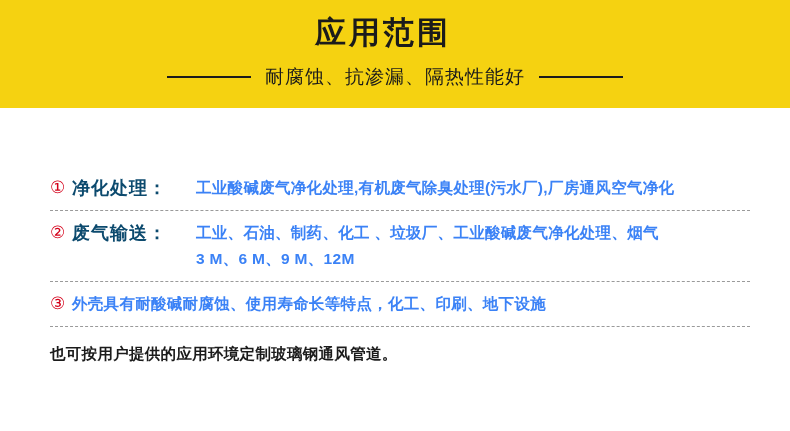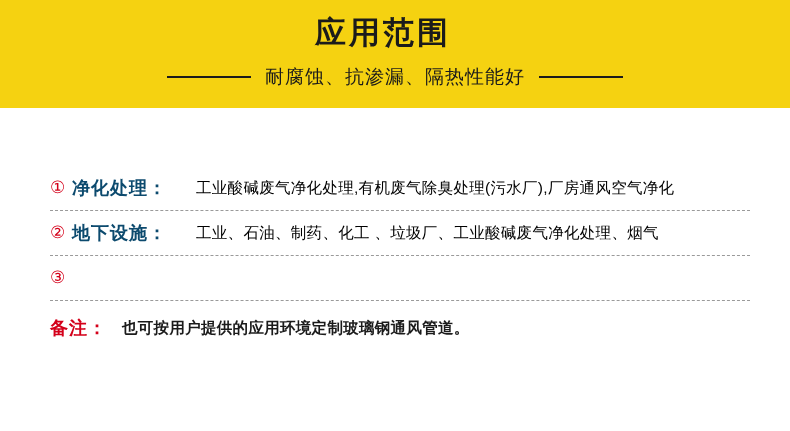--- a/index.html
+++ b/index.html
@@ -88,25 +88,26 @@
   }
   .row-label {
     color: #0c4a6e;
     font-size: 18px;
     font-weight: bold;
     line-height: 26px;
     flex: 0 0 124px;
     letter-spacing: 1px;
   }
   .row-text {
-    color: #000000;
+    color: #3b82f6;
     font-size: 15.5px;
     line-height: 26px;
     flex: 1 1 auto;
     letter-spacing: 0.3px;
+    font-weight: bold;
   }
   .row-block {
     display: flex;
     flex-direction: column;
     flex: 1 1 auto;
   }
   .note-row {
     display: flex;
     align-items: flex-start;
     margin-top: 14px;
@@ -144,29 +145,30 @@
   <div class="content">
 
     <div class="row dashed">
       <span class="row-num">①</span>
       <span class="row-label">净化处理：</span>
       <span class="row-text">工业酸碱废气净化处理,有机废气除臭处理(污水厂),厂房通风空气净化</span>
     </div>
 
     <div class="row dashed">
       <span class="row-num">②</span>
-      <span class="row-label">地下设施：</span>
+      <span class="row-label">废气输送：</span>
       <div class="row-block">
         <span class="row-text">工业、石油、制药、化工 、垃圾厂、工业酸碱废气净化处理、烟气</span>
+        <span class="row-text">3 M、6 M、9 M、12M</span>
       </div>
     </div>
 
     <div class="row dashed">
       <span class="row-num">③</span>
+      <span class="row-text">外壳具有耐酸碱耐腐蚀、使用寿命长等特点，化工、印刷、地下设施</span>
     </div>
 
     <div class="note-row">
-      <span class="note-label">备注：</span>
       <span class="note-text">也可按用户提供的应用环境定制玻璃钢通风管道。</span>
     </div>
 
   </div>
 </div>
 
 </body></html>

